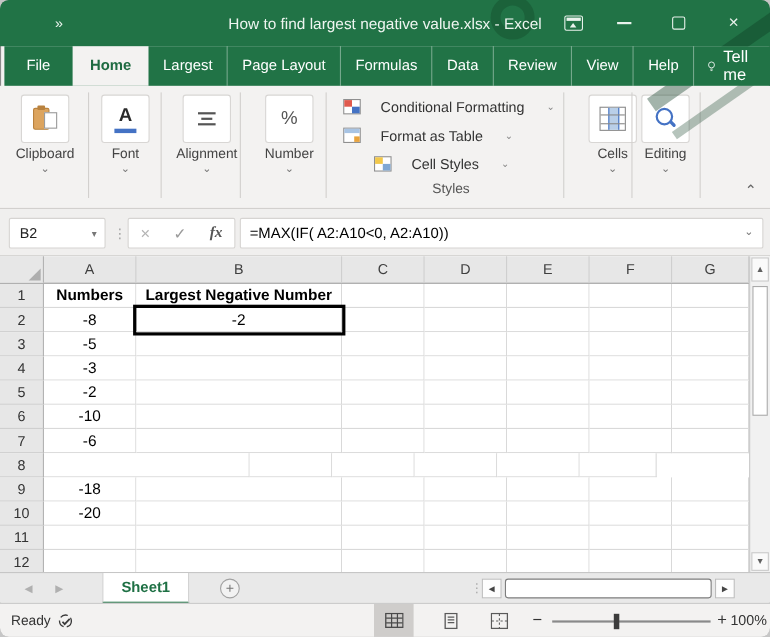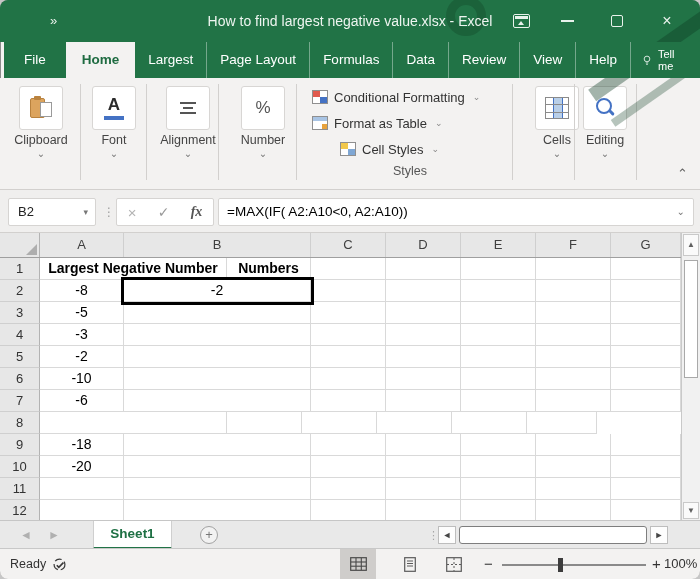--- a/index.html
+++ b/index.html
@@ -24,21 +24,21 @@
   .ico-ribbonopts::after{content:"";position:absolute;left:4.5px;top:6px;border-left:3px solid transparent;border-right:3px solid transparent;border-bottom:4px solid #e9f2ec;}
   .ico-min{width:13px;height:2px;background:#e9f2ec;}
   .ico-max{width:12px;height:12px;border:1.6px solid #e9f2ec;border-radius:2px;}
 
   
   .tabrow{position:absolute;left:4px;top:42px;width:700px;height:36px;background:#217346;display:flex;align-items:center;z-index:2;}
   .rtab{padding:0 13px;line-height:36px;color:#fff;font-size:13.5px;white-space:nowrap;}
   .rtab.file{padding:0 20px;}
   .rtab.active{background:#f3f2f1;color:#1e6b41;font-weight:600;padding:0 16px;}
   .rtab.sep{border-right:1px solid rgba(255,255,255,.38);}
-  .tellme{margin-left:auto;display:flex;align-items:center;gap:7px;color:#fff;font-size:11px;padding:0 12px;}
+  .tellme{margin-left:auto;display:flex;align-items:center;gap:7px;color:#fff;font-size:15px;padding:0 12px;}
   .sharebox{display:flex;align-items:center;gap:6px;color:#fff;font-size:13.5px;padding:0 12px;margin-right:18px;}
 
   
   .ribbon{position:absolute;left:0;top:78px;width:700px;height:112px;background:#f3f2f1;border-bottom:1px solid #d2d0ce;}
   .grp{position:absolute;top:0;text-align:center;}
   .grp .bigbtn{width:44px;height:44px;margin:8px auto 0;background:#fff;border:1px solid #d8d6d4;border-radius:3px;display:flex;align-items:center;justify-content:center;}
   .grp .glabel{margin-top:3px;font-size:12.5px;color:#444;}
   .grp .gchev{font-size:10px;color:#777;line-height:10px;margin-top:2px;}
   .gsep{position:absolute;top:6px;height:96px;width:1px;background:#d2d0ce;}
   
@@ -50,21 +50,21 @@
   .ico-font{width:20px;text-align:center;}
   .ico-font .a{font-size:17px;font-weight:700;color:#2b2b2b;line-height:17px;}
   .ico-font .bar{margin-top:2px;height:4px;background:#4472c4;}
   
   .ico-align{display:flex;flex-direction:column;gap:3px;align-items:center;}
   .ico-align i{display:block;height:2px;background:#555;}
   .ico-align i:nth-child(1){width:16px;} .ico-align i:nth-child(2){width:10px;} .ico-align i:nth-child(3){width:16px;}
   
   .ico-pct{font-size:17px;color:#555;}
   
-  .stylebtn{position:absolute;left:312px;height:22px;display:flex;align-items:center;gap:6px;font-size:13px;color:#333;white-space:nowrap;}
+  .stylebtn{position:absolute;left:312px;height:22px;display:flex;align-items:center;gap:18px;font-size:13px;color:#333;white-space:nowrap;}
   .stylebtn .schev{font-size:9px;color:#888;margin-left:2px;}
   .mini-grid{width:16px;height:14px;border:1px solid #8f8f8f;position:relative;background:#fff;flex:none;}
   .mini-grid::before{content:"";position:absolute;left:0;top:0;width:7px;height:6px;}
   .mini-grid::after{content:"";position:absolute;right:0;bottom:0;width:7px;height:6px;}
   .mg-cf::before{background:#e05a4e;} .mg-cf::after{background:#4472c4;}
   .mg-ft::before{background:#a8c4e4;left:0;top:0;width:14px;height:4px;} .mg-ft::after{background:#e8a33d;width:5px;height:5px;}
   .mg-cs::before{background:#f2c84b;} .mg-cs::after{background:#7fa7d4;}
   .styles-label{position:absolute;left:312px;width:196px;top:86px;text-align:center;font-size:12.5px;color:#555;}
   
   .ico-cells{width:24px;height:22px;border:1.4px solid #8a8a8a;position:relative;background:#fff;}
@@ -290,22 +290,22 @@
         <div class="col-hdr" style="width: 187px;">B</div>
         <div class="col-hdr" style="width: 75px;">C</div>
         <div class="col-hdr" style="width: 75px;">D</div>
         <div class="col-hdr" style="width: 75px;">E</div>
         <div class="col-hdr" style="width: 75px;">F</div>
         <div class="col-hdr" style="width: 70px;">G</div>
       </div>
     <div class="rows" id="grid-rows">
         <div class="grid-row boldrow">
           <div class="row-hdr">1</div>
+          <div class="cell" style="width: 84px;">Numbers</div>
           <div class="cell" style="width: 187px;">Largest Negative Number</div>
-          <div class="cell" style="width: 84px;">Numbers</div>
           <div class="cell" style="width: 75px;"></div>
           <div class="cell" style="width: 75px;"></div>
           <div class="cell" style="width: 75px;"></div>
           <div class="cell" style="width: 75px;"></div>
           <div class="cell" style="width: 70px;"></div>
         </div>
         <div class="grid-row">
           <div class="row-hdr">2</div>
           <div class="cell" style="width: 84px;">-8</div>
           <div class="cell selected" style="width: 187px;">-2</div>

